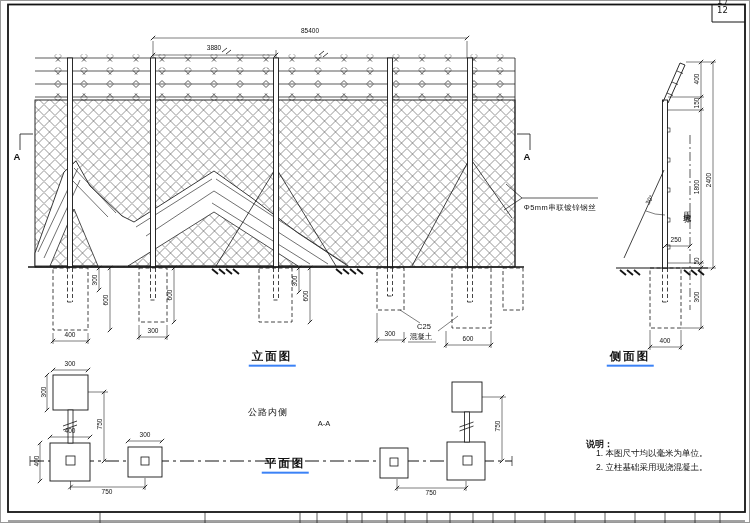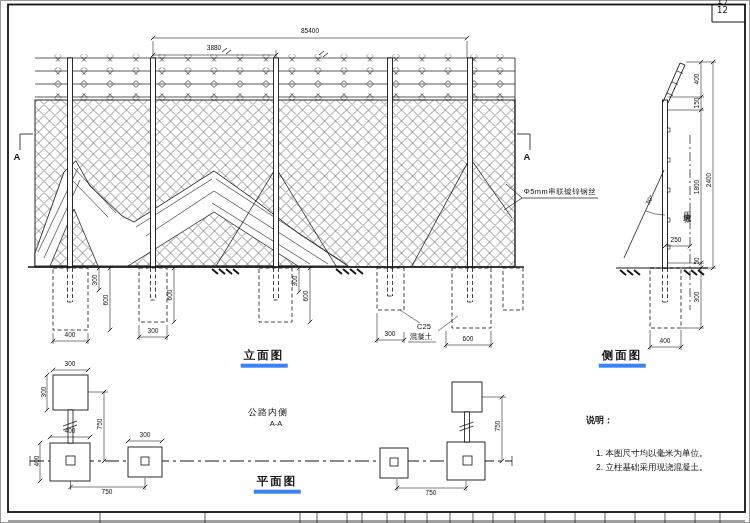--- a/index.html
+++ b/index.html
@@ -6,27 +6,27 @@
   #sheet{position:relative;width:750px;height:523px;background:#ffffff;overflow:hidden;
          font-family:"Liberation Sans","DejaVu Sans",sans-serif;color:#111;}
   #sheet svg{position:absolute;left:0;top:0;}
   .lbl{position:absolute;font:6.5px/1 "Liberation Sans","DejaVu Sans",sans-serif;color:#111;
        white-space:nowrap;transform:translate(-50%,-50%);}
   .lbl.v{transform:translate(-50%,-50%) rotate(-90deg);}
   .lbl.a30{transform:translate(-50%,-50%) rotate(-60deg);}
   .lbl.big{font-size:7.5px;}
   .marker{font:bold 9.5px/1 "Liberation Sans","DejaVu Sans",sans-serif;}
   .viewtitle{font:bold 11.5px/1.1 "Liberation Sans","DejaVu Sans",sans-serif;letter-spacing:2px;
-             border-bottom:4px solid #3b82f6;padding:0 3px 2px 3px;}
+             border-bottom:2px solid #3b82f6;padding:0 3px 2px 3px;margin-left:8px;}
   .callout{font:7.5px/1 "Liberation Sans","DejaVu Sans",sans-serif;letter-spacing:0.5px;}
   .roadside{font:9px/1.2 "Liberation Sans","DejaVu Sans",sans-serif;letter-spacing:1px;}
-  .seccut{font:7.5px/1 "Liberation Sans","DejaVu Sans",sans-serif;}
+  .seccut{font:7.5px/1 "Liberation Sans","DejaVu Sans",sans-serif;margin-left:48px;}
   .vertcjk{position:absolute;writing-mode:vertical-rl;text-orientation:upright;
            font:8px/1.15 "Liberation Sans","DejaVu Sans",sans-serif;letter-spacing:2px;}
-  .noteshead{position:absolute;font:bold 9px/1 "Liberation Sans","DejaVu Sans",sans-serif;}
+  .noteshead{position:absolute;font:bold 9px/1 "Liberation Sans","DejaVu Sans",sans-serif;margin-top:24px;}
   .noteitem{position:absolute;font:8.5px/1 "Liberation Sans","DejaVu Sans",sans-serif;margin-top:17px;}
   .pageno{position:absolute;font:8.5px/1 "DejaVu Sans",sans-serif;transform:translate(-50%,-50%);}
 </style>
 </head>
 <body>
 
 <div id="sheet">
 
 <svg width="750" height="523" viewBox="0 0 750 523">
   <defs>
@@ -164,21 +164,21 @@
 <div class="lbl v" style="left:106px;top:300px">600</div>
 <div class="lbl" style="left:70px;top:335px">400</div>
 <div class="lbl v" style="left:170px;top:295px">600</div>
 <div class="lbl" style="left:153px;top:331px">300</div>
 <div class="lbl v" style="left:295px;top:281px">300</div>
 <div class="lbl v" style="left:306px;top:296px">600</div>
 <div class="lbl" style="left:390px;top:334px">300</div>
 <div class="lbl" style="left:468px;top:339px">600</div>
 <div class="lbl big" style="left:424px;top:327px">C25</div>
 <div class="lbl big" style="left:421px;top:337px">混凝土</div>
-<div class="lbl callout" style="left:560px;top:192px">Φ5mm串联镀锌钢丝</div>
+<div class="lbl callout" style="left:560px;top:208px">Φ5mm串联镀锌钢丝</div>
 <div class="lbl marker" style="left:17px;top:157px">A</div>
 <div class="lbl marker" style="left:527px;top:157px">A</div>
 <div class="lbl viewtitle" style="left:264px;top:358px">立面图</div>
 
 <div class="lbl v" style="left:697px;top:79px">400</div>
 <div class="lbl v" style="left:697px;top:103px">150</div>
 <div class="lbl v" style="left:697px;top:187px">1800</div>
 <div class="lbl v" style="left:697px;top:261px">50</div>
 <div class="lbl v" style="left:709px;top:180px">2400</div>
 <div class="lbl v" style="left:697px;top:297px">300</div>
@@ -192,19 +192,19 @@
 <div class="lbl v" style="left:44px;top:392px">300</div>
 <div class="lbl v" style="left:100px;top:424px">750</div>
 <div class="lbl" style="left:70px;top:431px">400</div>
 <div class="lbl v" style="left:37px;top:461px">400</div>
 <div class="lbl" style="left:107px;top:492px">750</div>
 <div class="lbl" style="left:145px;top:435px">300</div>
 <div class="lbl v" style="left:498px;top:426px">750</div>
 <div class="lbl" style="left:431px;top:493px">750</div>
 <div class="lbl roadside" style="left:268px;top:412px">公路内侧</div>
 <div class="lbl seccut" style="left:276px;top:424px">A-A</div>
-<div class="lbl viewtitle" style="left:277px;top:484px">平面图</div>
+<div class="lbl viewtitle" style="left:277px;top:465px">平面图</div>
 
 <div class="noteshead" style="left:586px;top:416px">说明：</div>
 <div class="noteitem" style="left:596px;top:432px">1. 本图尺寸均以毫米为单位。</div>
 <div class="noteitem" style="left:596px;top:446px">2. 立柱基础采用现浇混凝土。</div>
 
 </div>
 
 </body></html>

